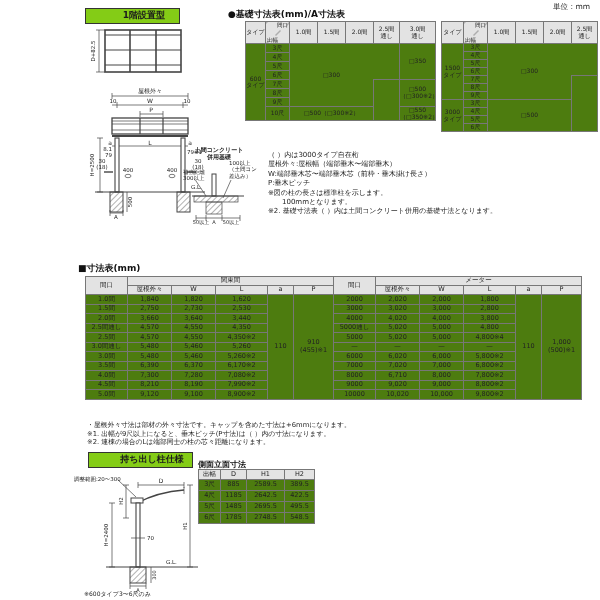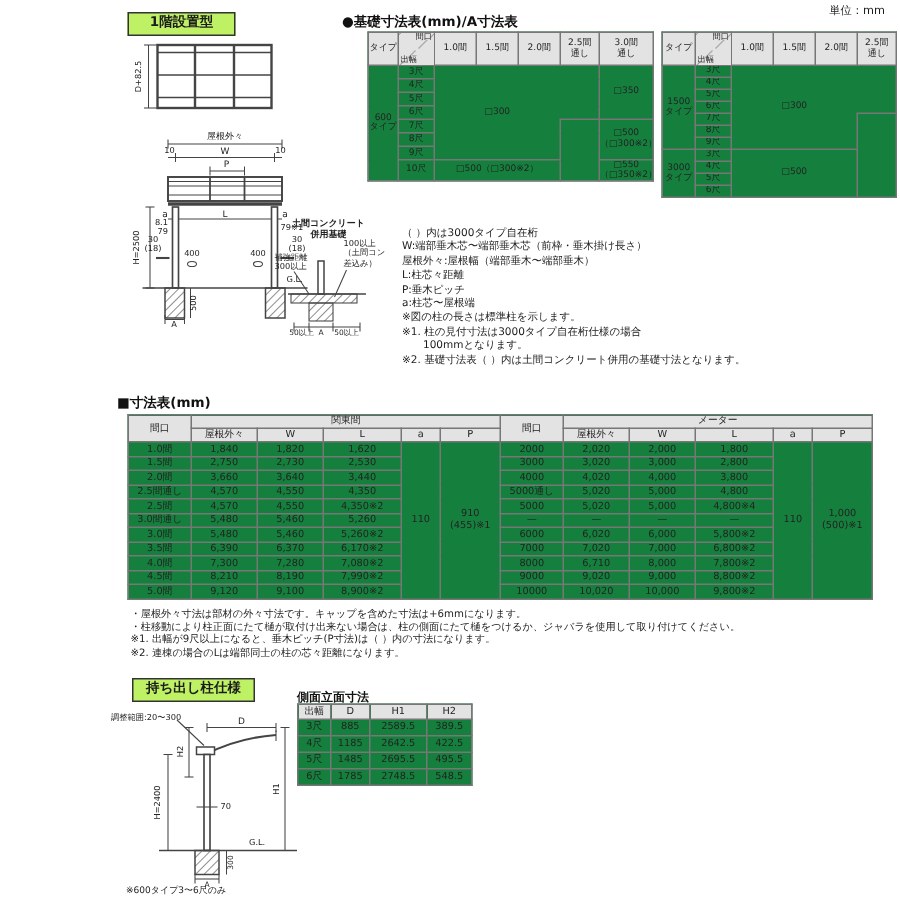--- a/index.html
+++ b/index.html
@@ -2,24 +2,24 @@
 <html><head>
 <meta charset="utf-8">
 <style>
   html,body{margin:0;padding:0;background:#fff;}
   #page{position:relative;width:600px;height:600px;background:#ffffff;overflow:hidden;
         font-family:"DejaVu Sans","Liberation Sans",sans-serif;color:#1c1c1c;}
   .abs{position:absolute;}
   .lbl{position:absolute;font-size:6.5px;line-height:1.18;color:#222;white-space:pre-line;}
   .clab{transform:translate(-50%,-50%);text-align:center;white-space:pre-line;}
   .vlab{transform:translate(-50%,-50%) rotate(-90deg);white-space:nowrap;}
-  .boxtitle{position:absolute;border:1.2px solid #333;background:#bef264;text-align:center;
-            font-weight:bold;font-size:9px;line-height:13px;}
+  .boxtitle{position:absolute;border:1.2px solid #333;background:#84cc16;text-align:center;
+            font-weight:bold;font-size:9px;line-height:13px;padding-left:23px;}
   .sec-title{position:absolute;font-weight:bold;font-size:9px;color:#111;}
-  table{border-collapse:collapse;table-layout:fixed;position:absolute;background:#15803d;}
+  table{border-collapse:collapse;table-layout:fixed;position:absolute;background:#4d7c0f;}
   td,th{border:1px solid #777;padding:0;text-align:center;vertical-align:middle;
         white-space:pre-line;line-height:1.12;overflow:hidden;color:#222;}
   th{background:#e3e3e3;font-weight:normal;}
   .ftl{width:190px;font-size:6px;}
   .ftr{width:156px;font-size:6px;}
   .ftl tr,.ftr tr{height:9px;}
   .ftr tr{height:8px;}
   .ftl tr.hd,.ftr tr.hd{height:22px;}
   .dimt{width:496px;font-size:6.5px;}
   .dimt tr{height:9.5px;}
@@ -27,21 +27,21 @@
   .sidet{width:116px;font-size:6.5px;}
   .sidet tr{height:11px;}
   .sidet tr.hd{height:10px;}
   .diag{position:relative;background:linear-gradient(to bottom right,#e3e3e3 49.4%,#777 49.4%,#777 50.6%,#e3e3e3 50.6%);}
   .diag .dt{position:absolute;top:0;right:1px;font-size:5.5px;}
   .diag .db{position:absolute;bottom:0;left:1px;font-size:5.5px;}
   .nr{border-right:none;}
   .nl{border-left:none;}
   .notes{position:absolute;left:268px;top:151px;width:330px;}
   .notes div{font-size:7px;line-height:9.4px;white-space:pre;}
-  .fnotes{position:absolute;left:87px;top:405px;width:510px;}
+  .fnotes{position:absolute;left:87px;top:421px;width:510px;}
   .fnotes div{font-size:6.8px;line-height:8.6px;white-space:pre;}
   .unit{position:absolute;right:10px;top:2px;font-size:7.5px;}
 </style>
 </head>
 <body>
 
 <div id="page">
 
   <svg class="abs" width="600" height="600" style="left:0;top:0">
     <defs>
@@ -299,27 +299,24 @@
           <td>5尺</td>
         </tr>
     <tr>
           <td>6尺</td>
         </tr>
   </tbody>
     </table>
 
   <div class="notes">
     <div>（ ）内は3000タイプ自在桁</div>
+    <div>屋根外々:屋根幅（端部垂木〜端部垂木）</div>
     <div>W:端部垂木芯〜端部垂木芯（前枠・垂木掛け長さ）</div>
-    <div>屋根外々:屋根幅（端部垂木〜端部垂木）</div>
-    <div>L:柱芯々距離</div>
     <div>P:垂木ピッチ</div>
-    <div>a:柱芯〜屋根端</div>
     <div>※図の柱の長さは標準柱を示します。</div>
-    <div>※1. 柱の見付寸法は3000タイプ自在桁仕様の場合</div>
     <div>　　100mmとなります。</div>
     <div>※2. 基礎寸法表（ ）内は土間コンクリート併用の基礎寸法となります。</div>
   </div>
 
   <div class="sec-title" style="left:78px;top:262px">■寸法表(mm)</div>
 
   <table class="dimt" style="left:85px;top:276px">
     <colgroup>
       <col style="width:42px">
         <col style="width:44px">
@@ -467,21 +464,20 @@
           <td>10000</td>
           <td>10,020</td>
           <td>10,000</td>
           <td>9,800※2</td>
         </tr>
   </tbody>
     </table>
 
   <div class="fnotes">
     <div>・屋根外々寸法は部材の外々寸法です。キャップを含めた寸法は+6mmになります。</div>
-    <div>・柱移動により柱正面にたて樋が取付け出来ない場合は、柱の側面にたて樋をつけるか、ジャバラを使用して取り付けてください。</div>
     <div>※1. 出幅が9尺以上になると、垂木ピッチ(P寸法)は（ ）内の寸法になります。</div>
     <div>※2. 連棟の場合のLは端部同士の柱の芯々距離になります。</div>
   </div>
 
   <div class="boxtitle" style="left:88px;top:452px;width:80px;height:14px">持ち出し柱仕様</div>
 
   <div class="lbl" style="left:74px;top:476px;font-size:5.5px">調整範囲:20〜300</div>
   <div class="lbl clab" style="left:161px;top:481px;font-size:6px">D</div>
   <div class="lbl vlab" style="left:121px;top:501px;font-size:5.5px">H2</div>
   <div class="lbl vlab" style="left:106px;top:535px;font-size:5.5px">H=2400</div>

